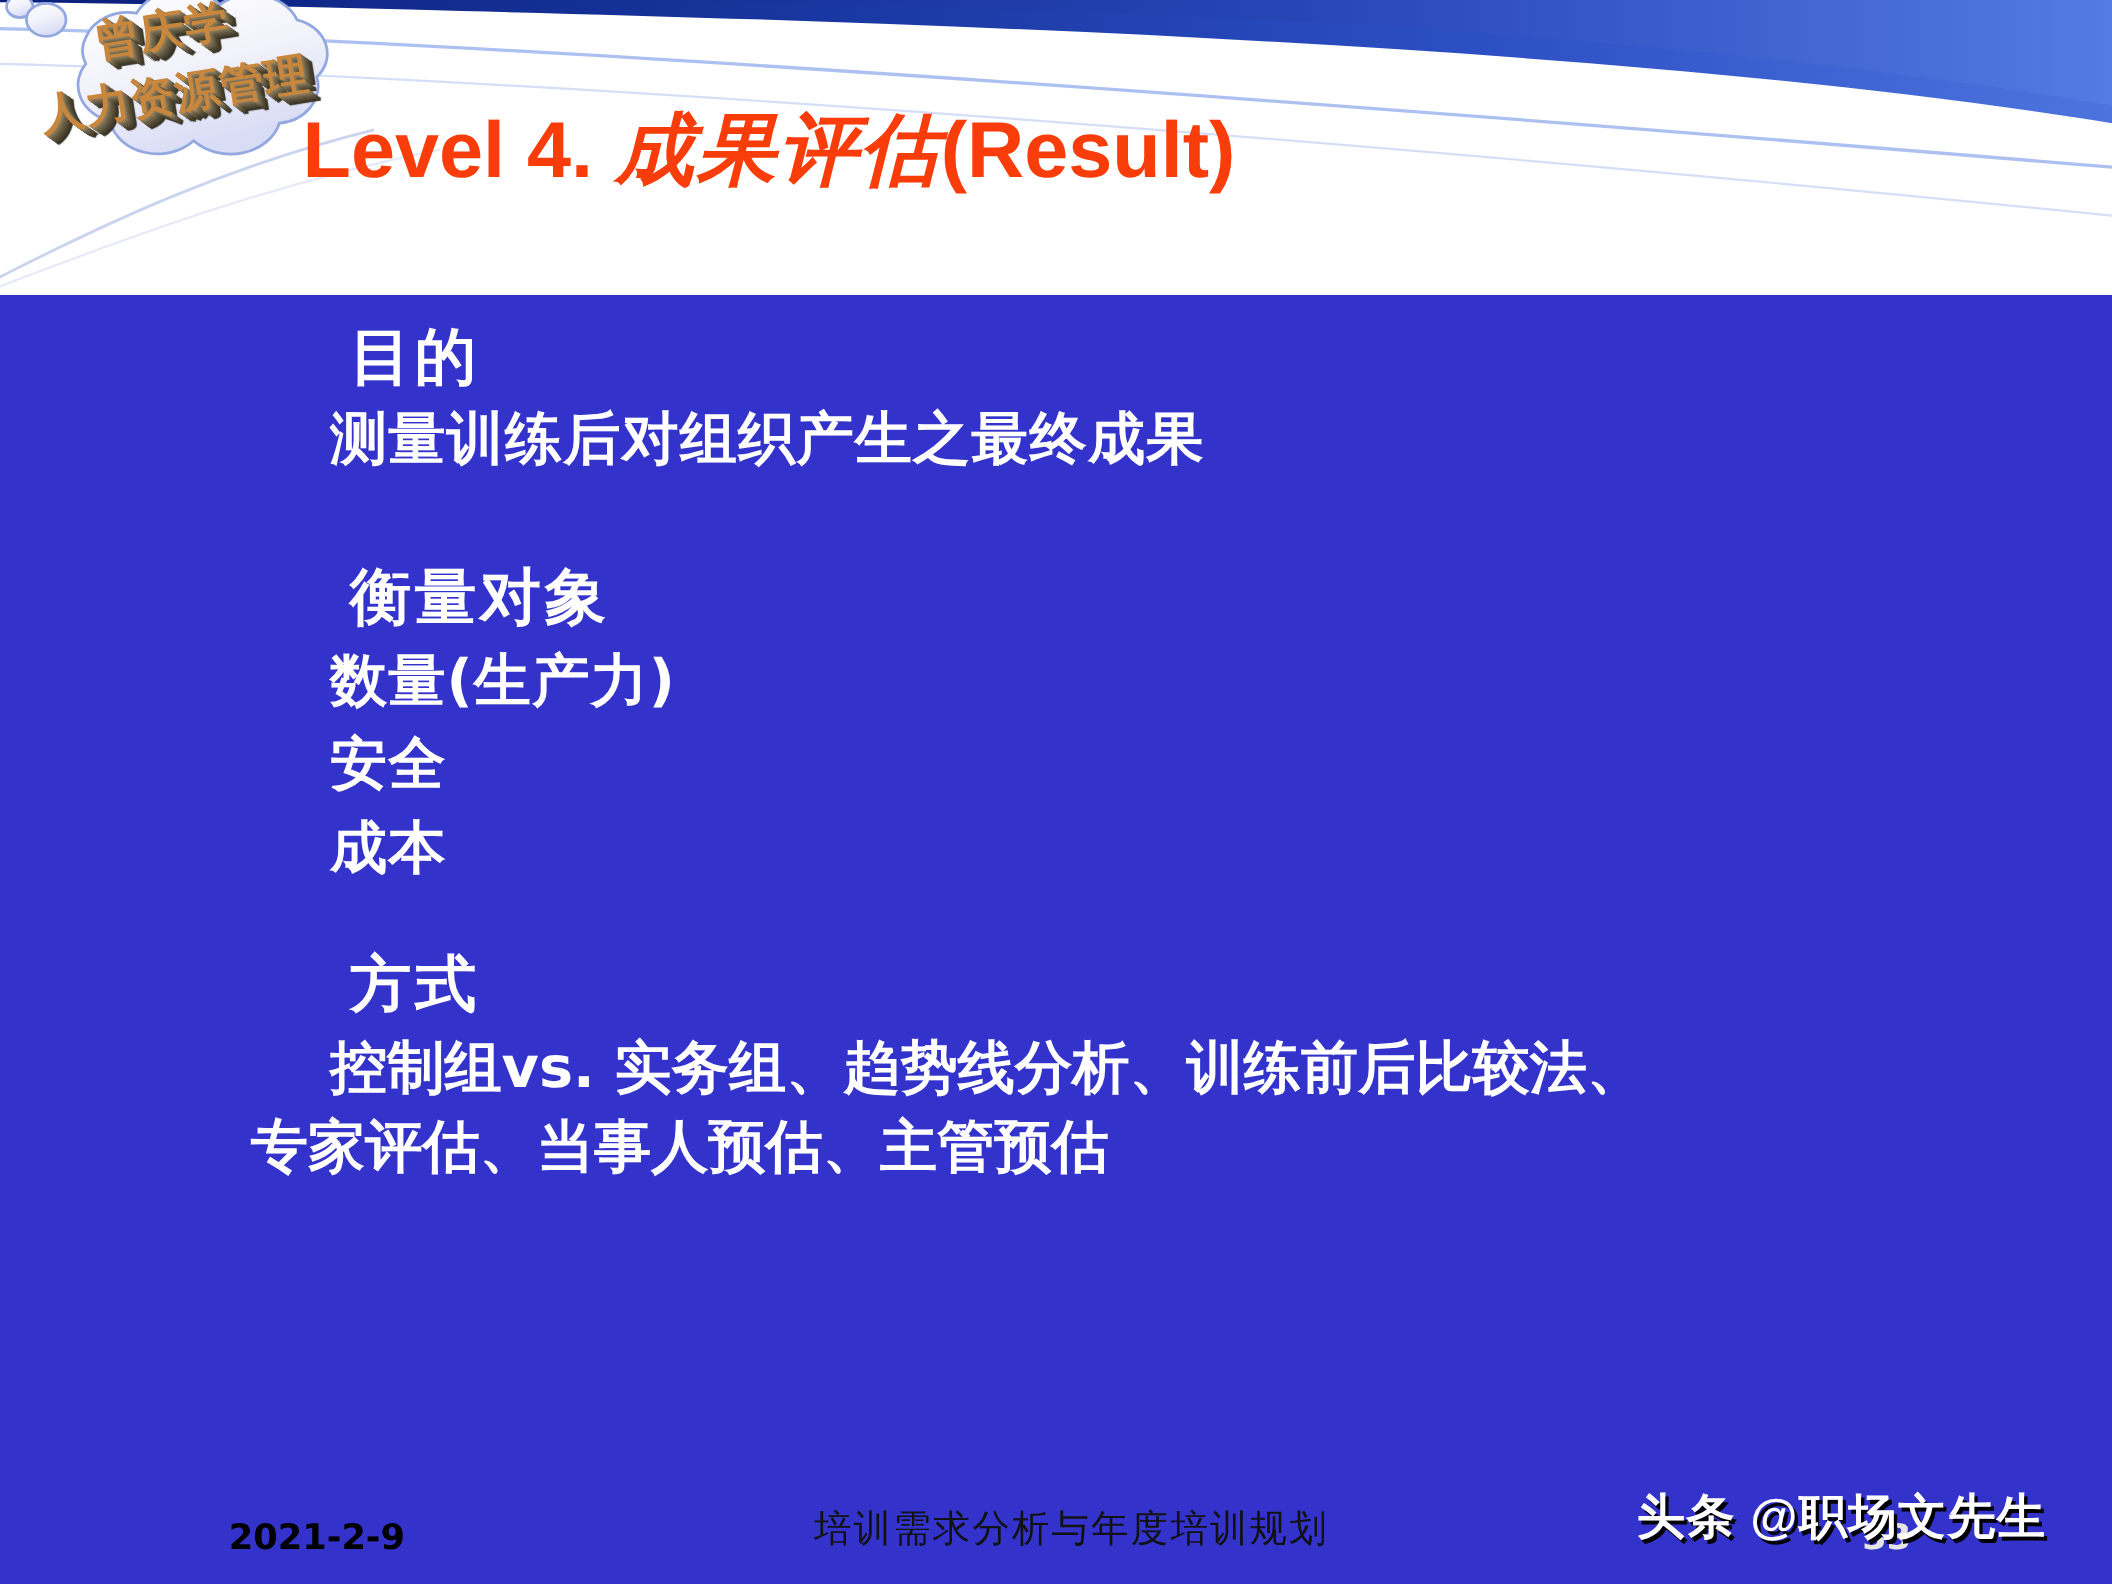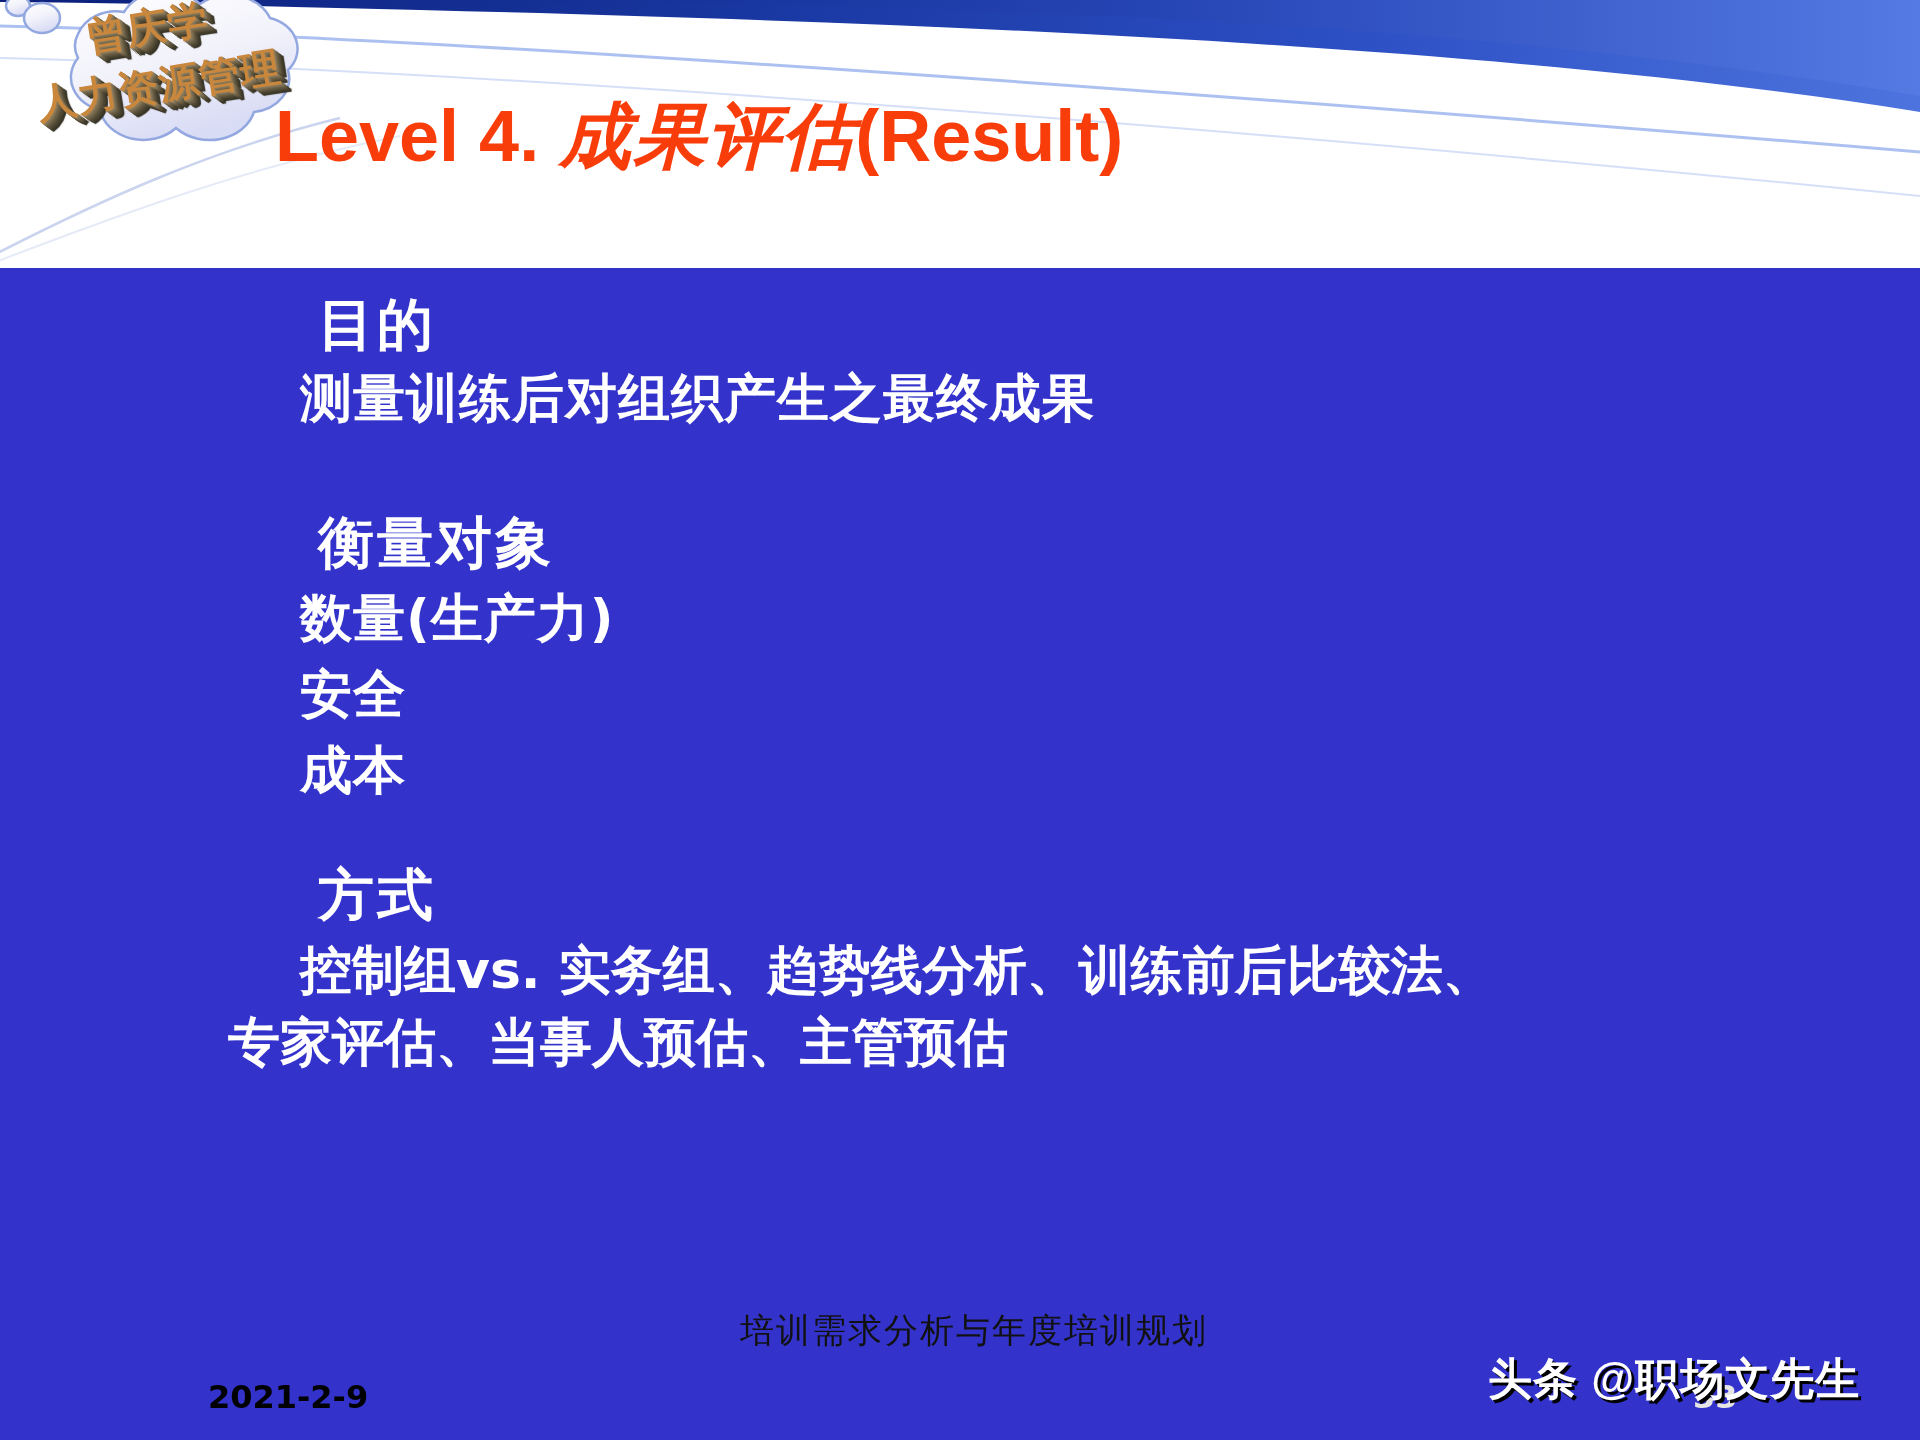--- a/index.html
+++ b/index.html
@@ -135,21 +135,21 @@
     top: 1378px;
     font-family: "DejaVu Sans", sans-serif;
     font-size: 32px;
     font-weight: bold;
     color: #000000;
     white-space: nowrap;
   }
   .footer-center {
     position: absolute;
     left: 740px;
-    top: 1308px;
+    top: 1367px;
     font-family: "DejaVu Serif", serif;
     font-size: 34px;
     color: #111111;
     white-space: nowrap;
     letter-spacing: 2px;
     text-align: right;
   }
   .page-num {
     position: absolute;
     left: 1693px;

